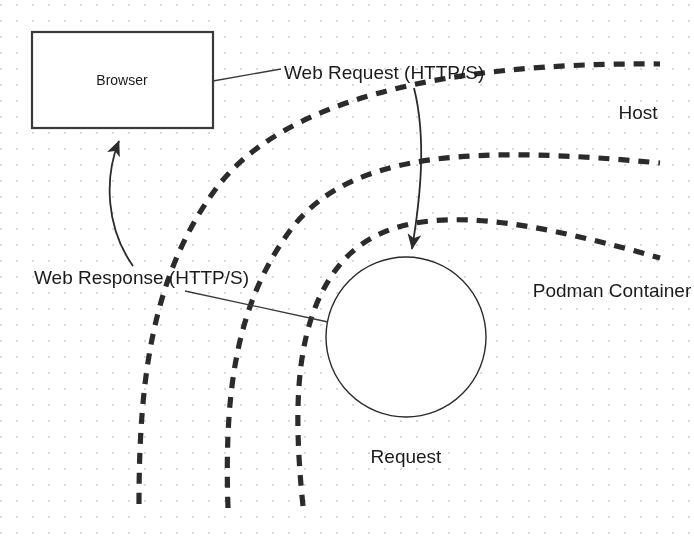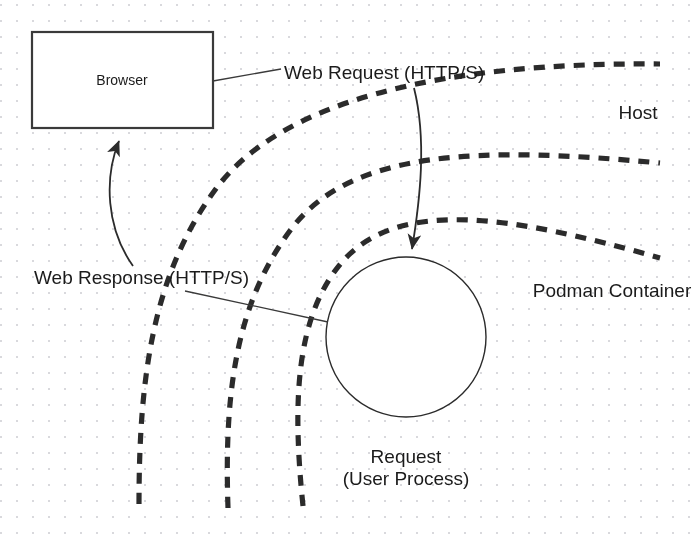--- a/index.html
+++ b/index.html
@@ -86,15 +86,14 @@
 
   <div class="lbl edge-text" style="left:34px; top:267px;">Web Response (HTTP/S)</div>
 
   <div class="lbl lbl-center zone-text" style="left:638px; top:113px;">Host</div>
 
 
   <div class="lbl lbl-center zone-text" style="left:576px; top:291px;margin-left:36px;">Podman Container</div>
 
   <div class="lbl lbl-center zone-text" style="left:406px; top:457px;">Request</div>
 
-  <div class="lbl lbl-center zone-text" style="left:406px; top:479px;">(User Process)</div>
 
 </div>
 
 </body></html>

